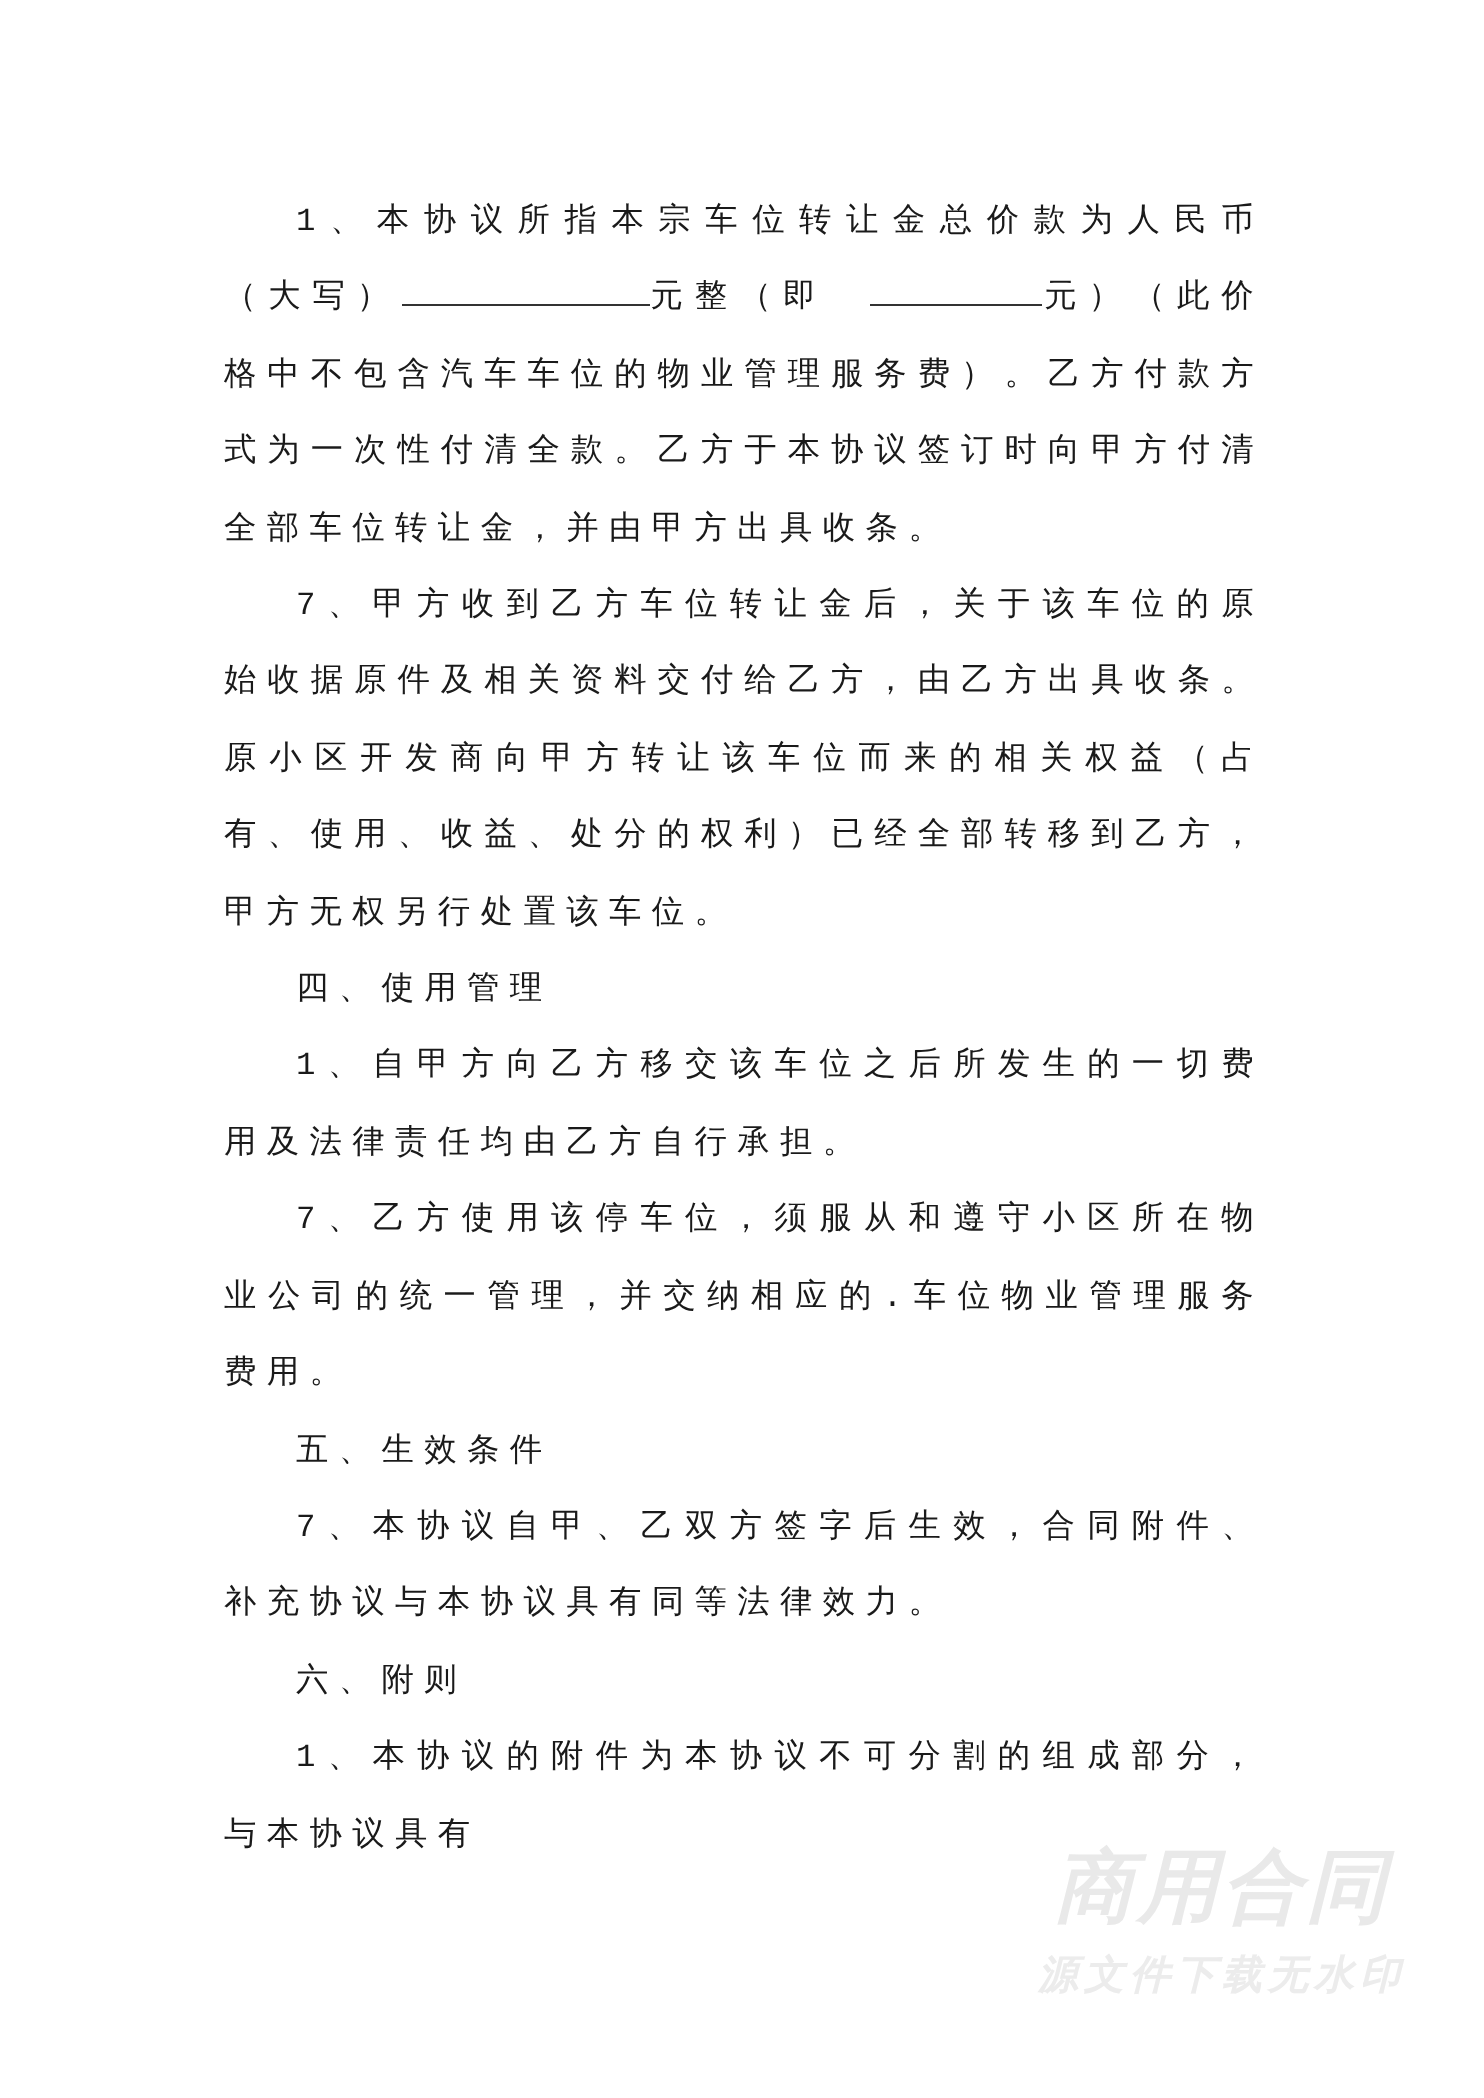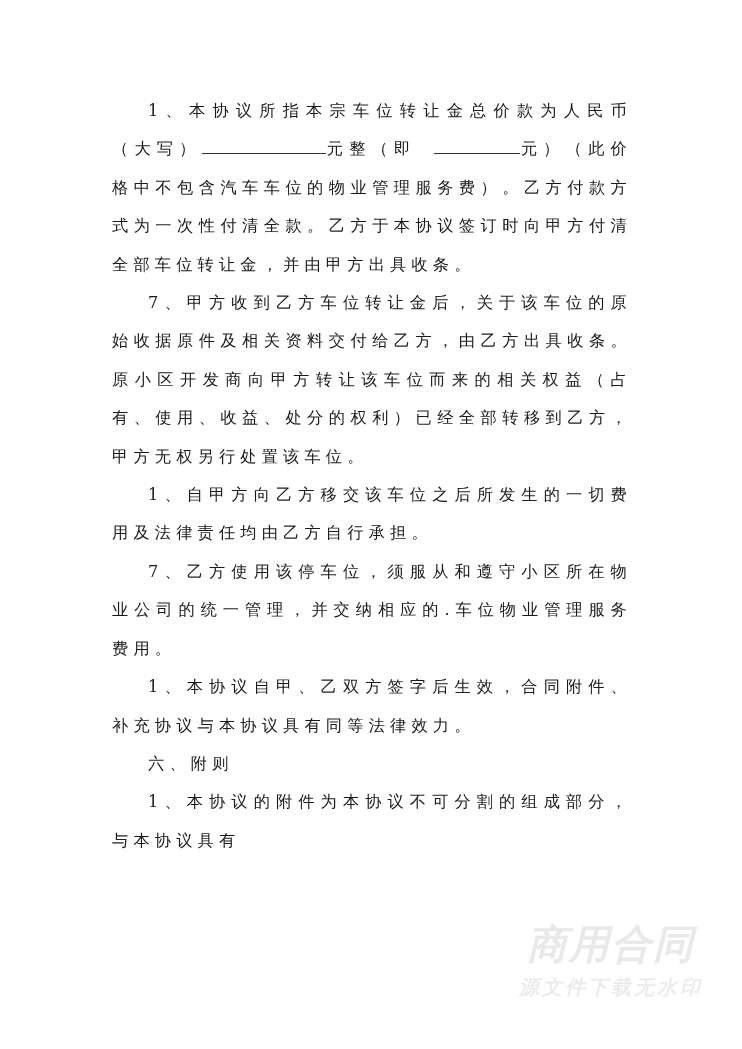--- a/index.html
+++ b/index.html
@@ -1,37 +1,39 @@
 <!DOCTYPE html>
 <html><head>
 <meta charset="utf-8">
 <style>
   html, body { margin: 0; padding: 0; background: #ffffff; }
   body { width: 742px; height: 1049px; position: relative; overflow: hidden;
          font-family: "DejaVu Serif", "Liberation Serif", serif; color: #1a1a1a; }
   .page { position: absolute; left: 112px; top: 92px; width: 520px; }
   .para { font-size: 16.2px; line-height: 38.4px; letter-spacing: 5.2px; margin: 0; text-align: justify; text-align-last: left; }
-  .indent { text-indent: 36px; }
+  .indent { text-indent: 36px; font-family: Liberation Mono, monospace; }
   .blank { display: inline-block; border-bottom: 1px solid #333; height: 18px; vertical-align: baseline; }
   .blank.long { width: 124px; }
   .blank.short { width: 86px; margin-left: 6px; }
   .watermark { position: absolute; left: 506px; top: 922px; width: 210px; text-align: center;
                font-family: "DejaVu Sans", "Liberation Sans", sans-serif; font-weight: bold; font-style: italic; }
   .wm-title { font-size: 40px; color: #e9e9e9; letter-spacing: 2px; line-height: 44px; }
   .wm-sub { font-size: 20px; color: #ececec; letter-spacing: 3px; margin-top: 8px; }
 </style>
 </head>
 <body>
 
 <div class="page">
   <p class="para indent"><span>1、本协议所指本宗车位转让金总价款为人民币（大写）</span><span class="blank long"></span><span>元整（即 </span><span class="blank short"></span><span>元）（此价格中不包含汽车车位的物业管理服务费）。乙方付款方式为一次性付清全款。乙方于本协议签订时向甲方付清全部车位转让金，并由甲方出具收条。</span></p>
   <p class="para indent">7、甲方收到乙方车位转让金后，关于该车位的原始收据原件及相关资料交付给乙方，由乙方出具收条。原小区开发商向甲方转让该车位而来的相关权益（占有、使用、收益、处分的权利）已经全部转移到乙方，甲方无权另行处置该车位。</p>
+  <p class="para indent">四、使用管理</p>
   <p class="para indent">1、自甲方向乙方移交该车位之后所发生的一切费用及法律责任均由乙方自行承担。</p>
   <p class="para indent">7、乙方使用该停车位，须服从和遵守小区所在物业公司的统一管理，并交纳相应的.车位物业管理服务费用。</p>
-  <p class="para indent">1、本协议自甲、乙双方签字后生效，合同附件、补充协议与本协议具有同等法律效力。</p>
+  <p class="para indent">五、生效条件</p>
+  <p class="para indent">7、本协议自甲、乙双方签字后生效，合同附件、补充协议与本协议具有同等法律效力。</p>
   <p class="para indent">六、附则</p>
   <p class="para indent">1、本协议的附件为本协议不可分割的组成部分，与本协议具有</p>
 </div>
 
 <div class="watermark">
   <div class="wm-title">商用合同</div>
   <div class="wm-sub">源文件下载无水印</div>
 </div>
 
 </body></html>

